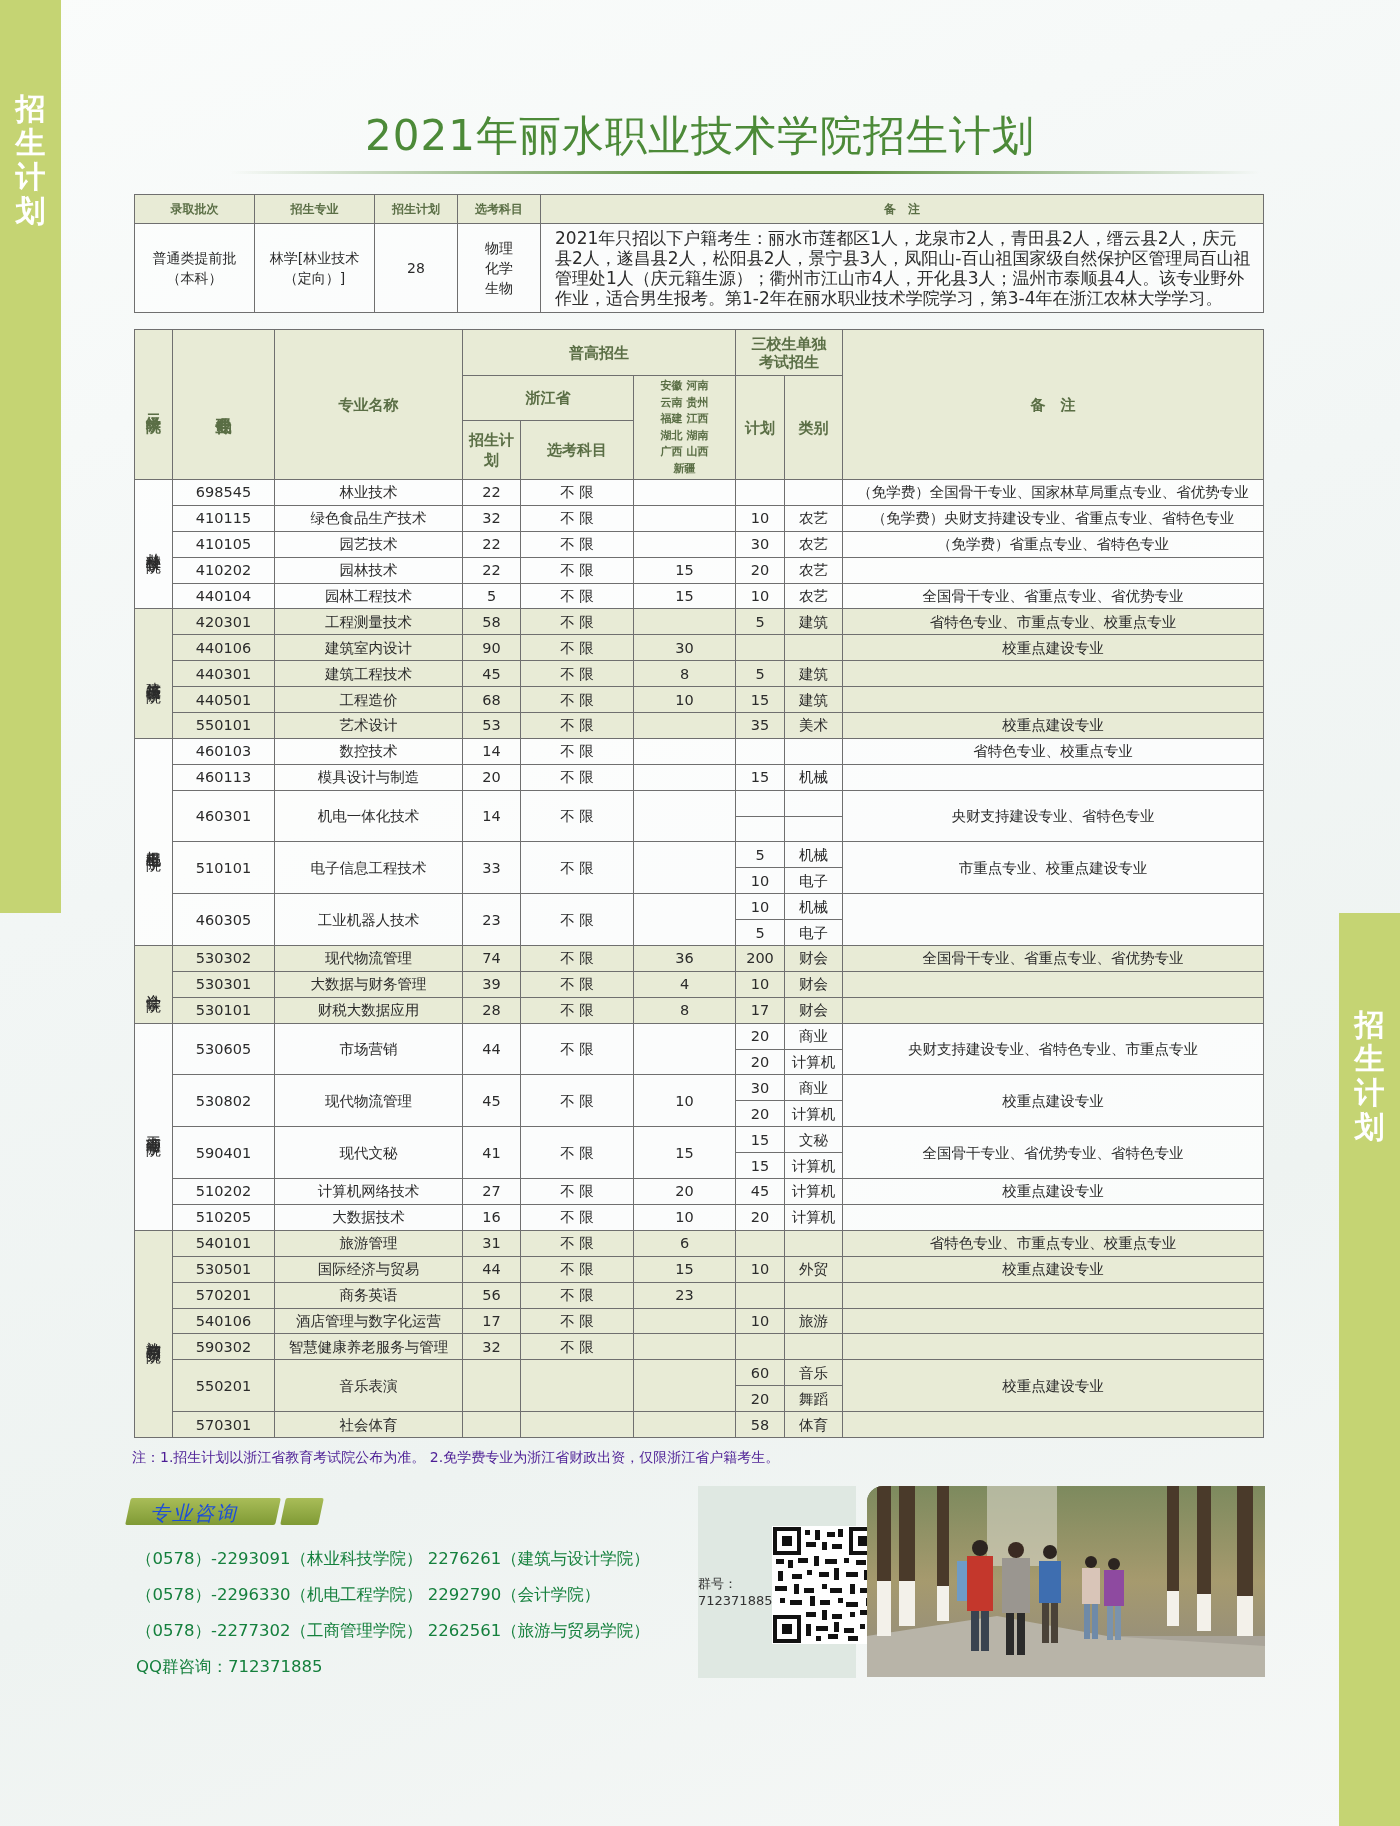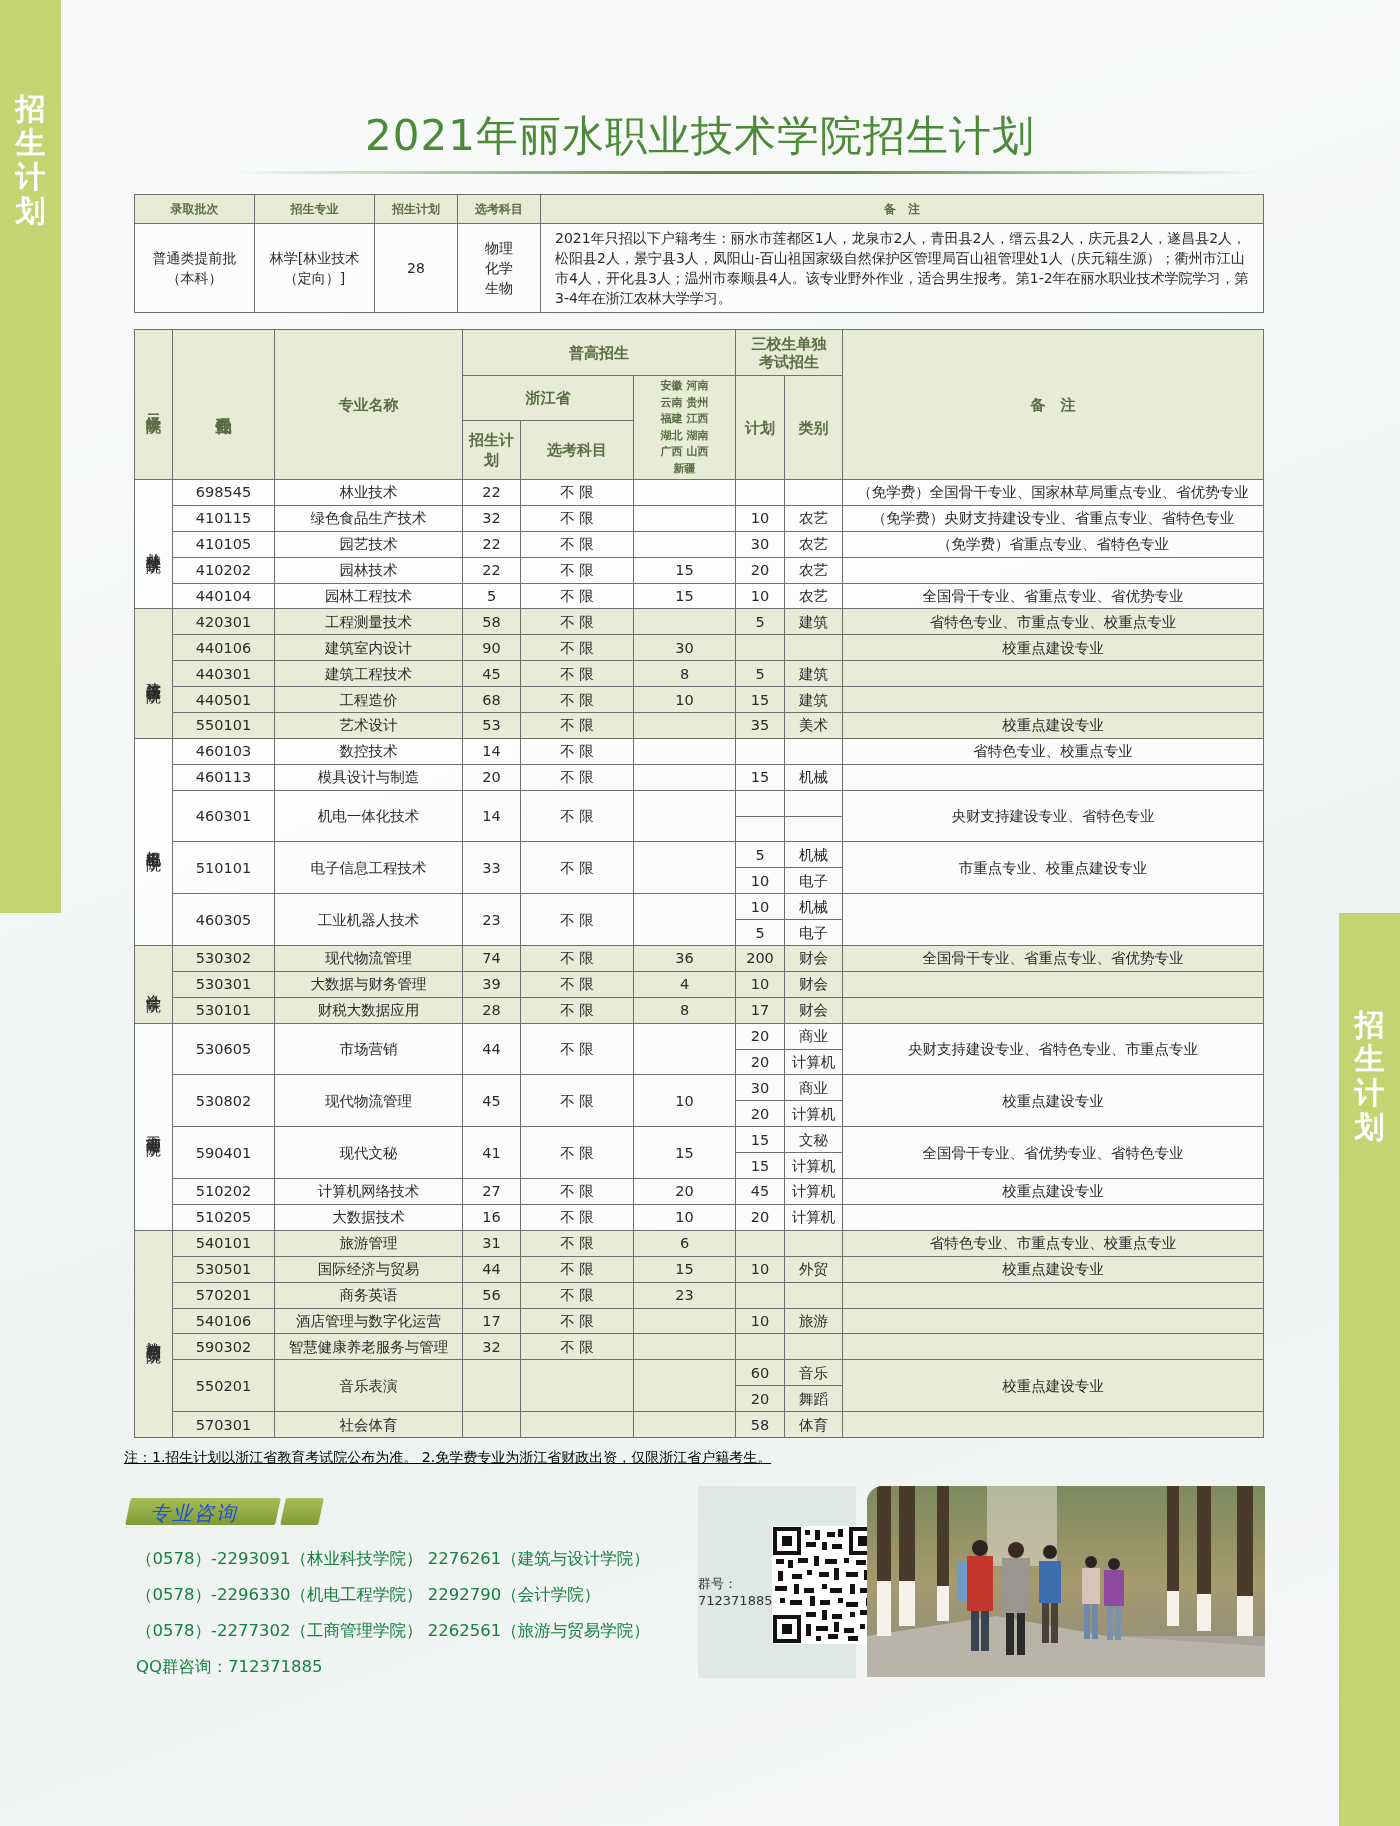--- a/index.html
+++ b/index.html
@@ -29,34 +29,34 @@
     background: linear-gradient(90deg, rgba(110,150,90,0) 0%, #5d8f3f 45%, #5d8f3f 60%, rgba(110,150,90,0) 100%);
   }
 
   table { border-collapse: collapse; position: absolute; table-layout: fixed; }
   td, th { border: 1.5px solid #6f6f6f; text-align: center; vertical-align: middle; }
   th { background: #e8ebd6; color: #5a6e45; font-weight: bold; }
 
   .t1 { left: 134px; top: 194px; width: 1130px; }
   .t1 th { height: 29px; font-size: 12px; }
   .t1 td { height: 89px; font-size: 14px; line-height: 20px; background: rgba(255,255,255,0.55); }
-  .t1 td.note { text-align: left; padding: 0 10px 0 14px; font-size: 14px; line-height: 20px; }
+  .t1 td.note { text-align: left; padding: 0 10px 0 14px; font-size: 17px; line-height: 20px; }
 
   .t2 { left: 134px; top: 329px; width: 1130px; }
   .t2 th { font-size: 15px; line-height: 18px; }
   .t2 td { height: 25.9px; font-size: 14.5px; line-height: 18px; padding: 0; }
   .t2 th.vert, .t2 td.vert { writing-mode: vertical-rl; text-orientation: upright; letter-spacing: 1px; font-size: 15px; }
   .t2 th.vert { font-size: 15px; }
   .t2 td.vert { font-weight: normal; }
   .t2 th.code { writing-mode: vertical-rl; text-orientation: upright; font-size: 16px; }
   .t2 th.provinces { font-size: 11px; line-height: 16.5px; padding: 2px 0; }
   tr.g-w td { background: rgba(255,255,255,0.72); }
   tr.g-g td { background: #e8ebd6; }
 
-  .footnote { position: absolute; left: 124px; top: 1449px; font-size: 14px; color: #000000; text-decoration: underline; }
+  .footnote { position: absolute; left: 132px; top: 1449px; font-size: 14px; color: #4c1d95; }
 
   .consult-badge {
     position: absolute; left: 128px; top: 1498px; width: 210px; height: 28px;
   }
   .consult-badge .bar {
     position: absolute; left: 0; top: 0; width: 150px; height: 27px;
     background: linear-gradient(180deg, #a9bd58, #7f9a35);
     transform: skewX(-12deg); border-radius: 2px;
   }
   .consult-badge .bar2 {

